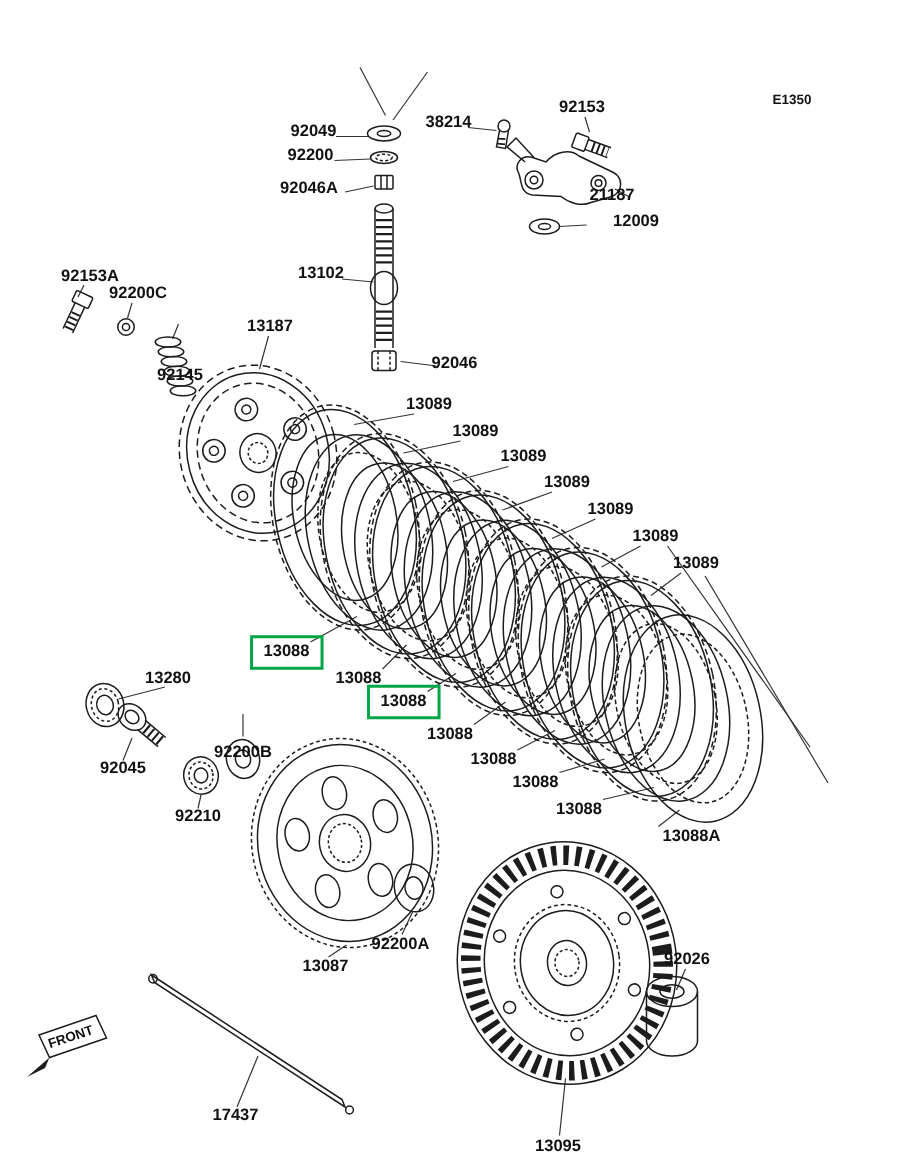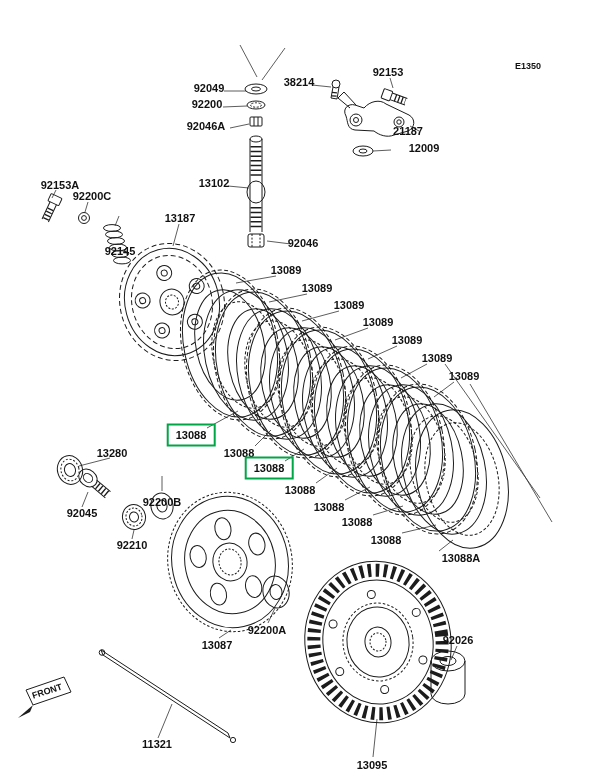--- a/index.html
+++ b/index.html
@@ -327,19 +327,19 @@
       <span class="part-label" style="left: 329px; top: 507px;">13088</span>
       <span class="part-label" style="left: 357px; top: 522px;">13088</span>
       <span class="part-label" style="left: 386px; top: 540px;">13088</span>
       <span class="part-label" style="left: 421px; top: 558px; margin-left: 40px;">13088A</span>
       <span class="part-label" style="left: 112px; top: 453px;">13280</span>
       <span class="part-label" style="left: 162px; top: 470px; margin-top: 32px;">92200B</span>
       <span class="part-label" style="left: 82px; top: 513px;">92045</span>
       <span class="part-label" style="left: 132px; top: 545px;">92210</span>
       <span class="part-label" style="left: 217px; top: 645px;">13087</span>
       <span class="part-label" style="left: 267px; top: 630px;">92200A</span>
-      <span class="part-label" style="left: 157px; top: 744px;">11321</span>
+      <span class="part-label" style="left: 157px; top: 744px;">17437</span>
       <span class="part-label" style="left: 372px; top: 765px;">13095</span>
       <span class="part-label" style="left: 458px; top: 640px;">92026</span>
     </div>
 
   <span class="diagram-code">E1350</span>
 </div>
 
 </body></html>

